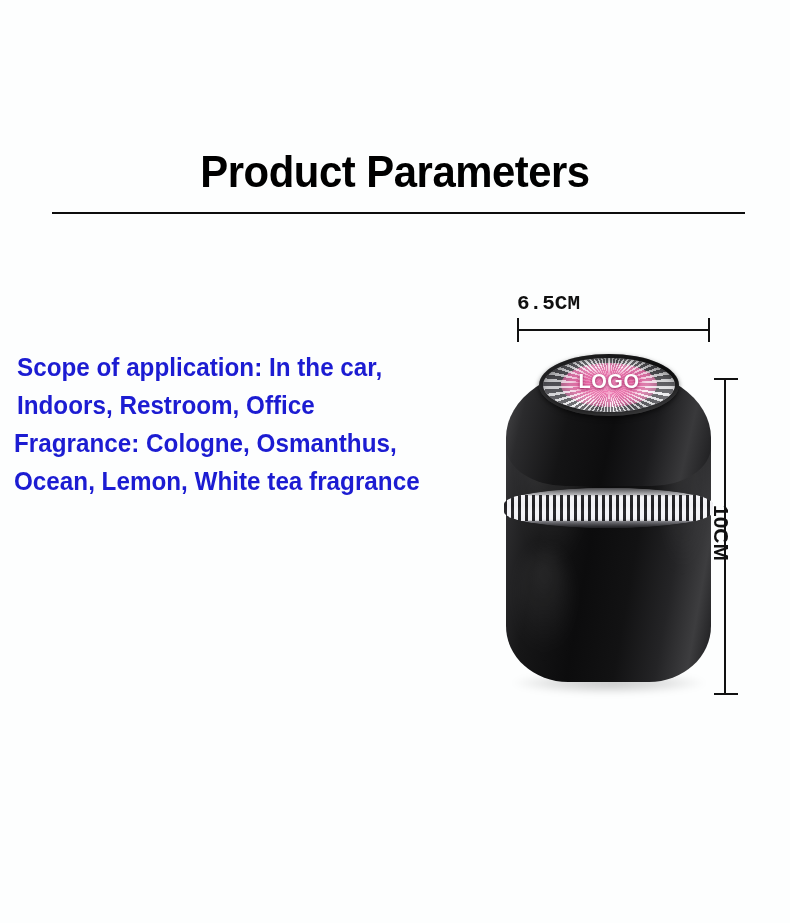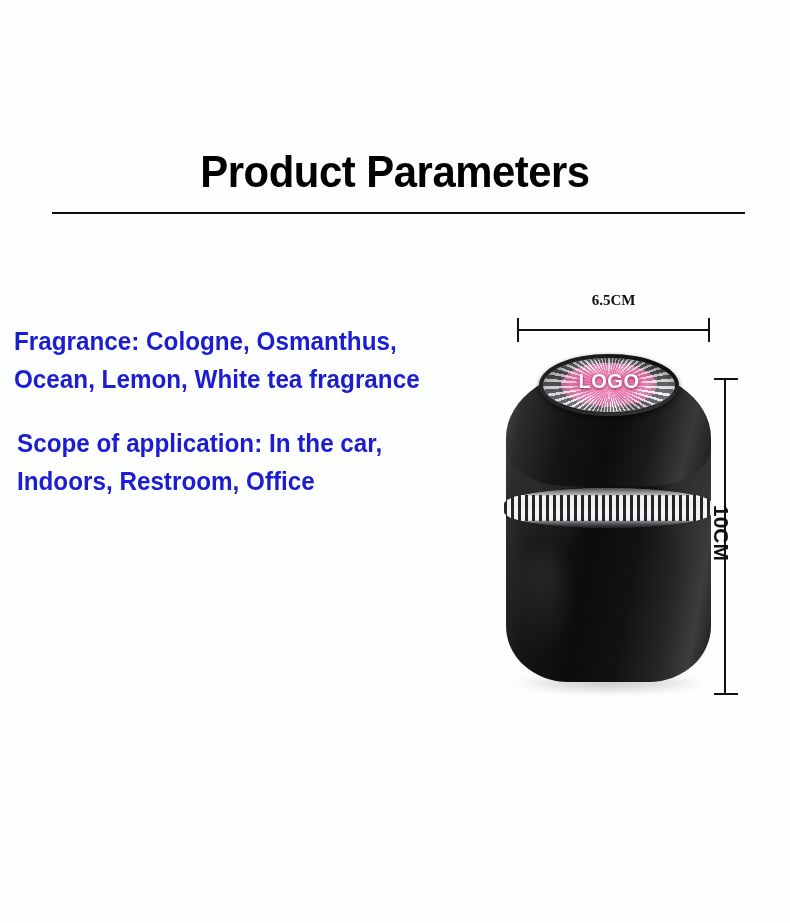--- a/index.html
+++ b/index.html
@@ -81,23 +81,23 @@
     width: 310px;
     height: 440px;
   }
 
   
   .dim-width-label {
     position: absolute;
     left: 37px;
     top: 12px;
     width: 193px;
-    text-align: center;
-    font-family: Liberation Serif, serif;
-    font-size: 15px;
+    text-align: left;
+    font-family: Liberation Mono, monospace;
+    font-size: 21px;
     font-weight: bold;
     color: #101010;
     letter-spacing: 0px;
   }
   .dim-width-bar {
     position: absolute;
     left: 37px;
     top: 49px;
     width: 193px;
     height: 2px;
@@ -355,28 +355,28 @@
 
 <div class="page">
 
   <div class="title-block">
     <h1 class="page-title">Product Parameters</h1>
   </div>
   <div class="title-rule"></div>
 
   <div class="specs">
 
+    <div class="spec-group g2">
+      <div class="spec-line">Scope of application: In the car,</div>
+      <div class="spec-line">Indoors, Restroom, Office</div>
+    </div>
+
     <div class="spec-group g1">
       <div class="spec-line">Fragrance: Cologne, Osmanthus,</div>
       <div class="spec-line">Ocean, Lemon, White tea fragrance</div>
-    </div>
-
-    <div class="spec-group g2">
-      <div class="spec-line">Scope of application: In the car,</div>
-      <div class="spec-line">Indoors, Restroom, Office</div>
     </div>
 
 
   </div>
 
   <div class="product-area">
 
     <div class="dim-width-label">6.5CM</div>
     <div class="dim-width-bar"></div>
     <div class="dim-width-cap left"></div>

